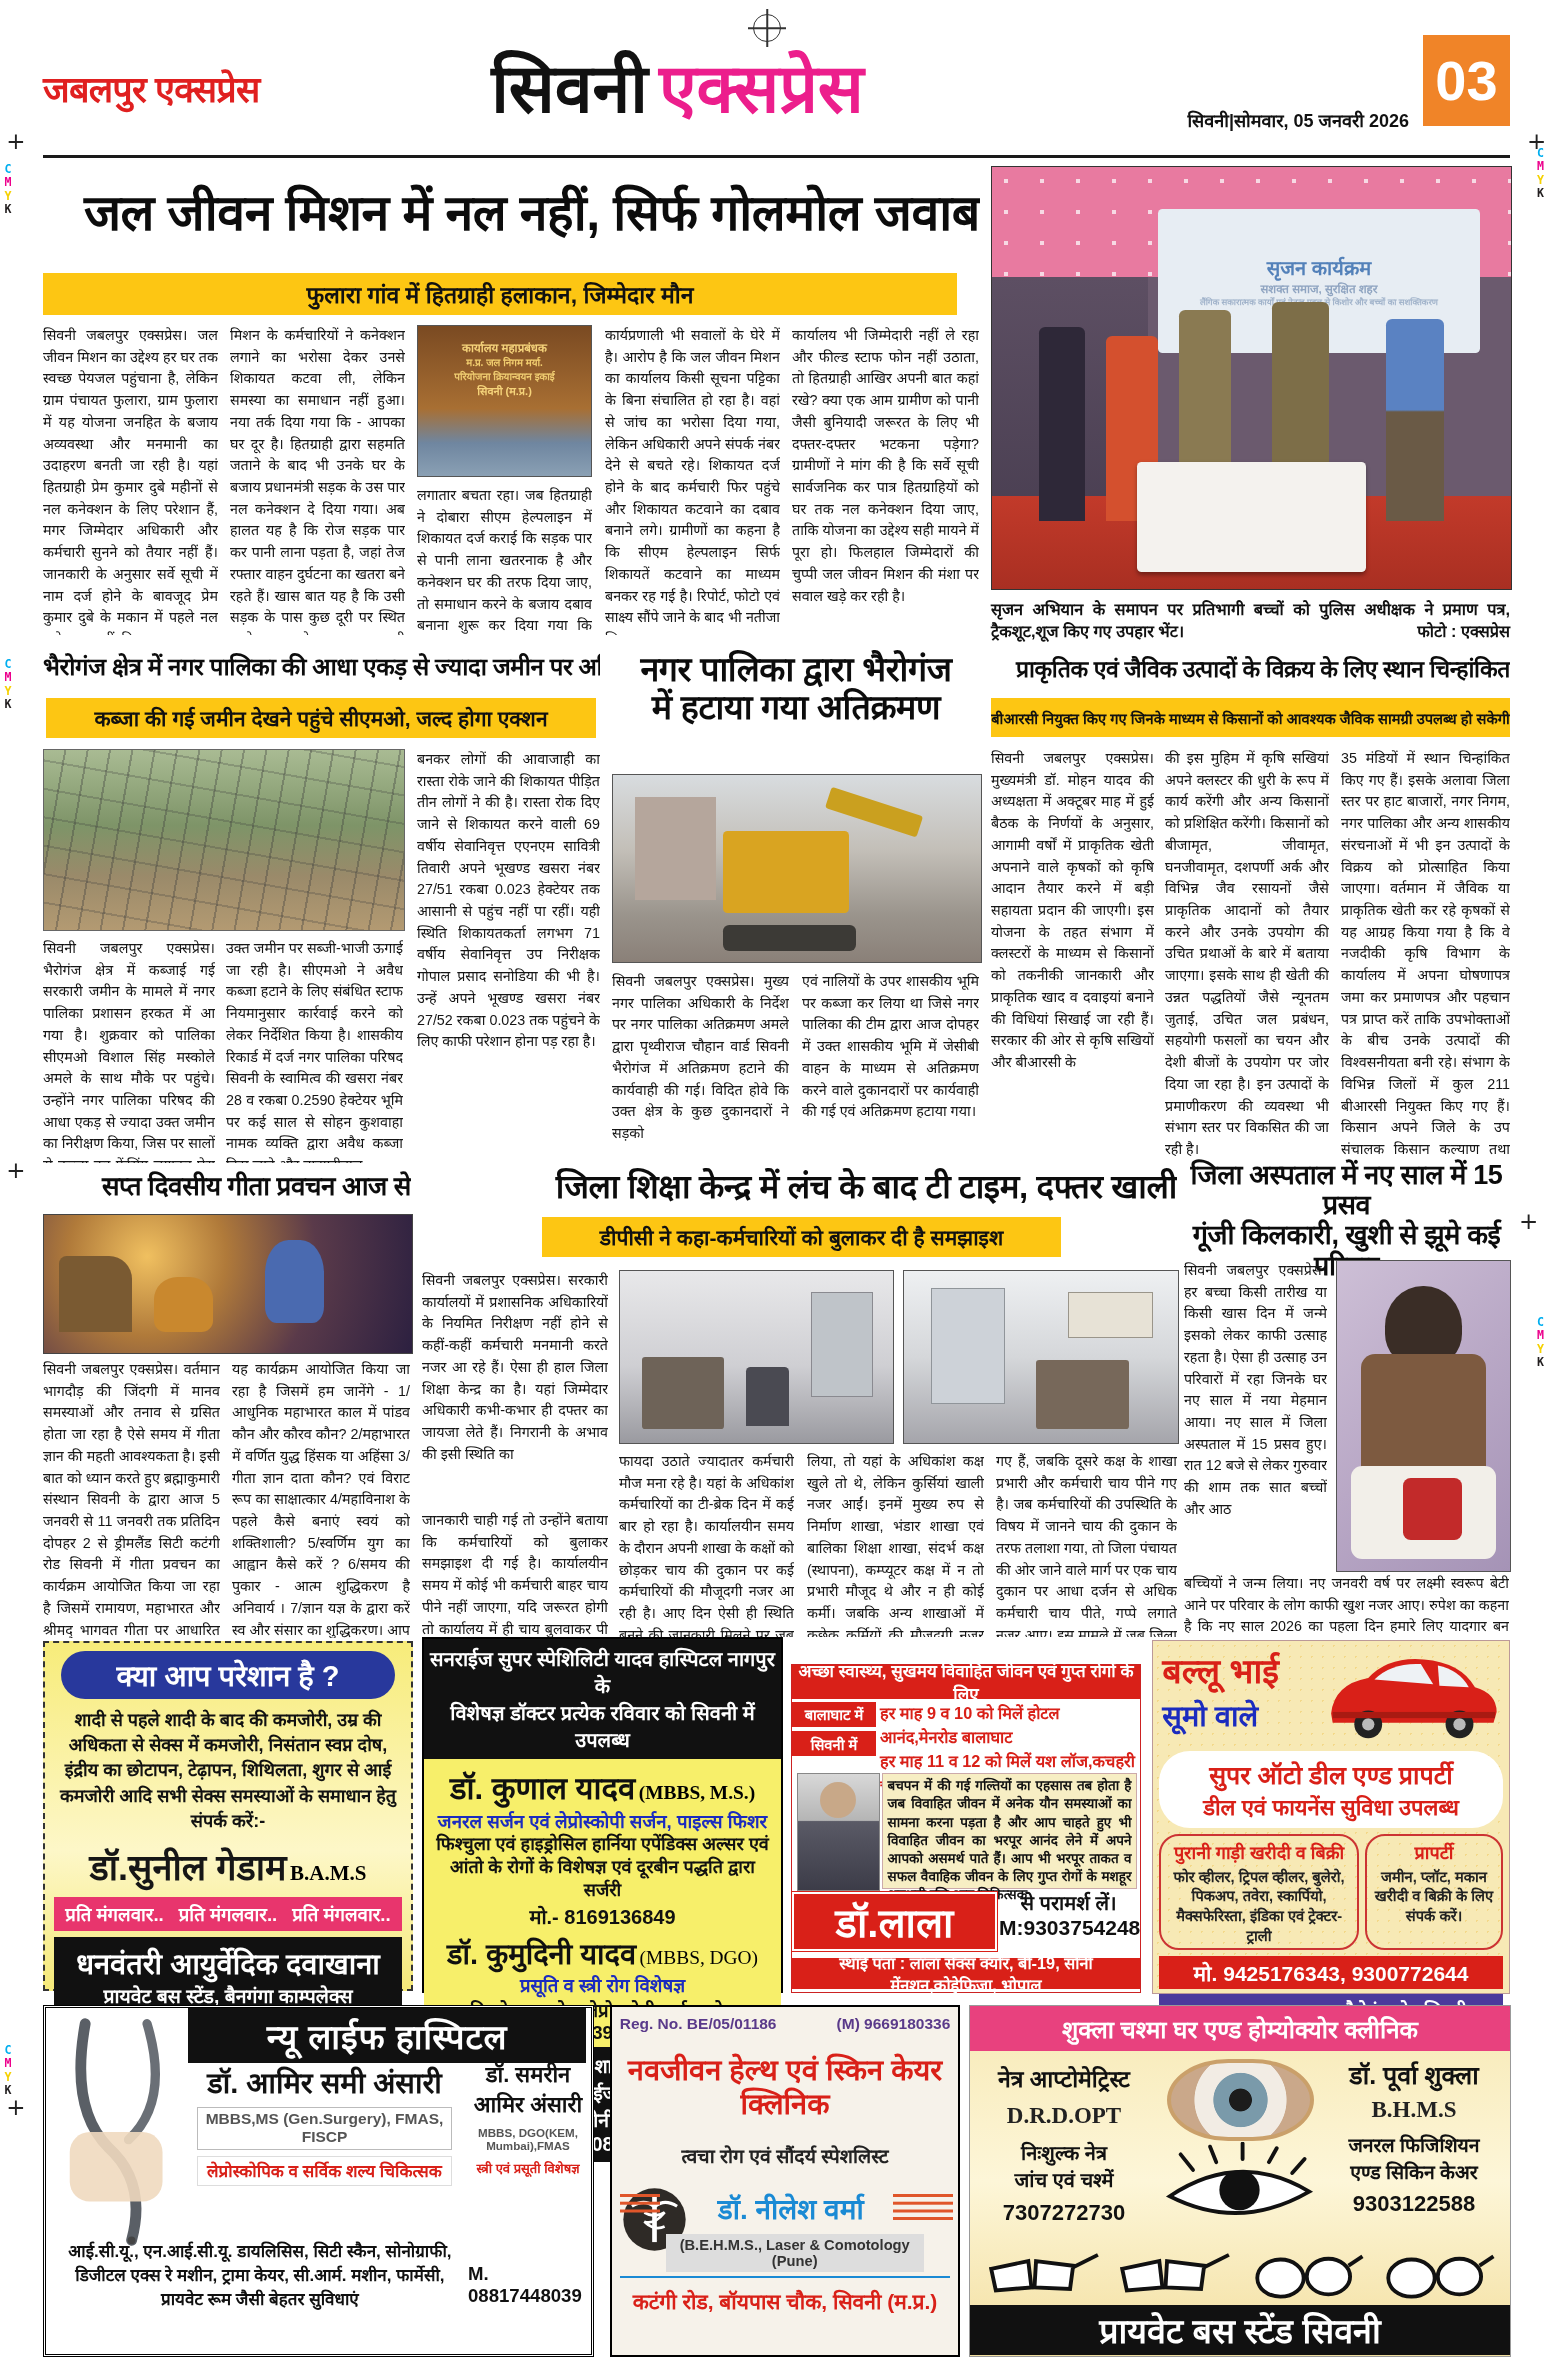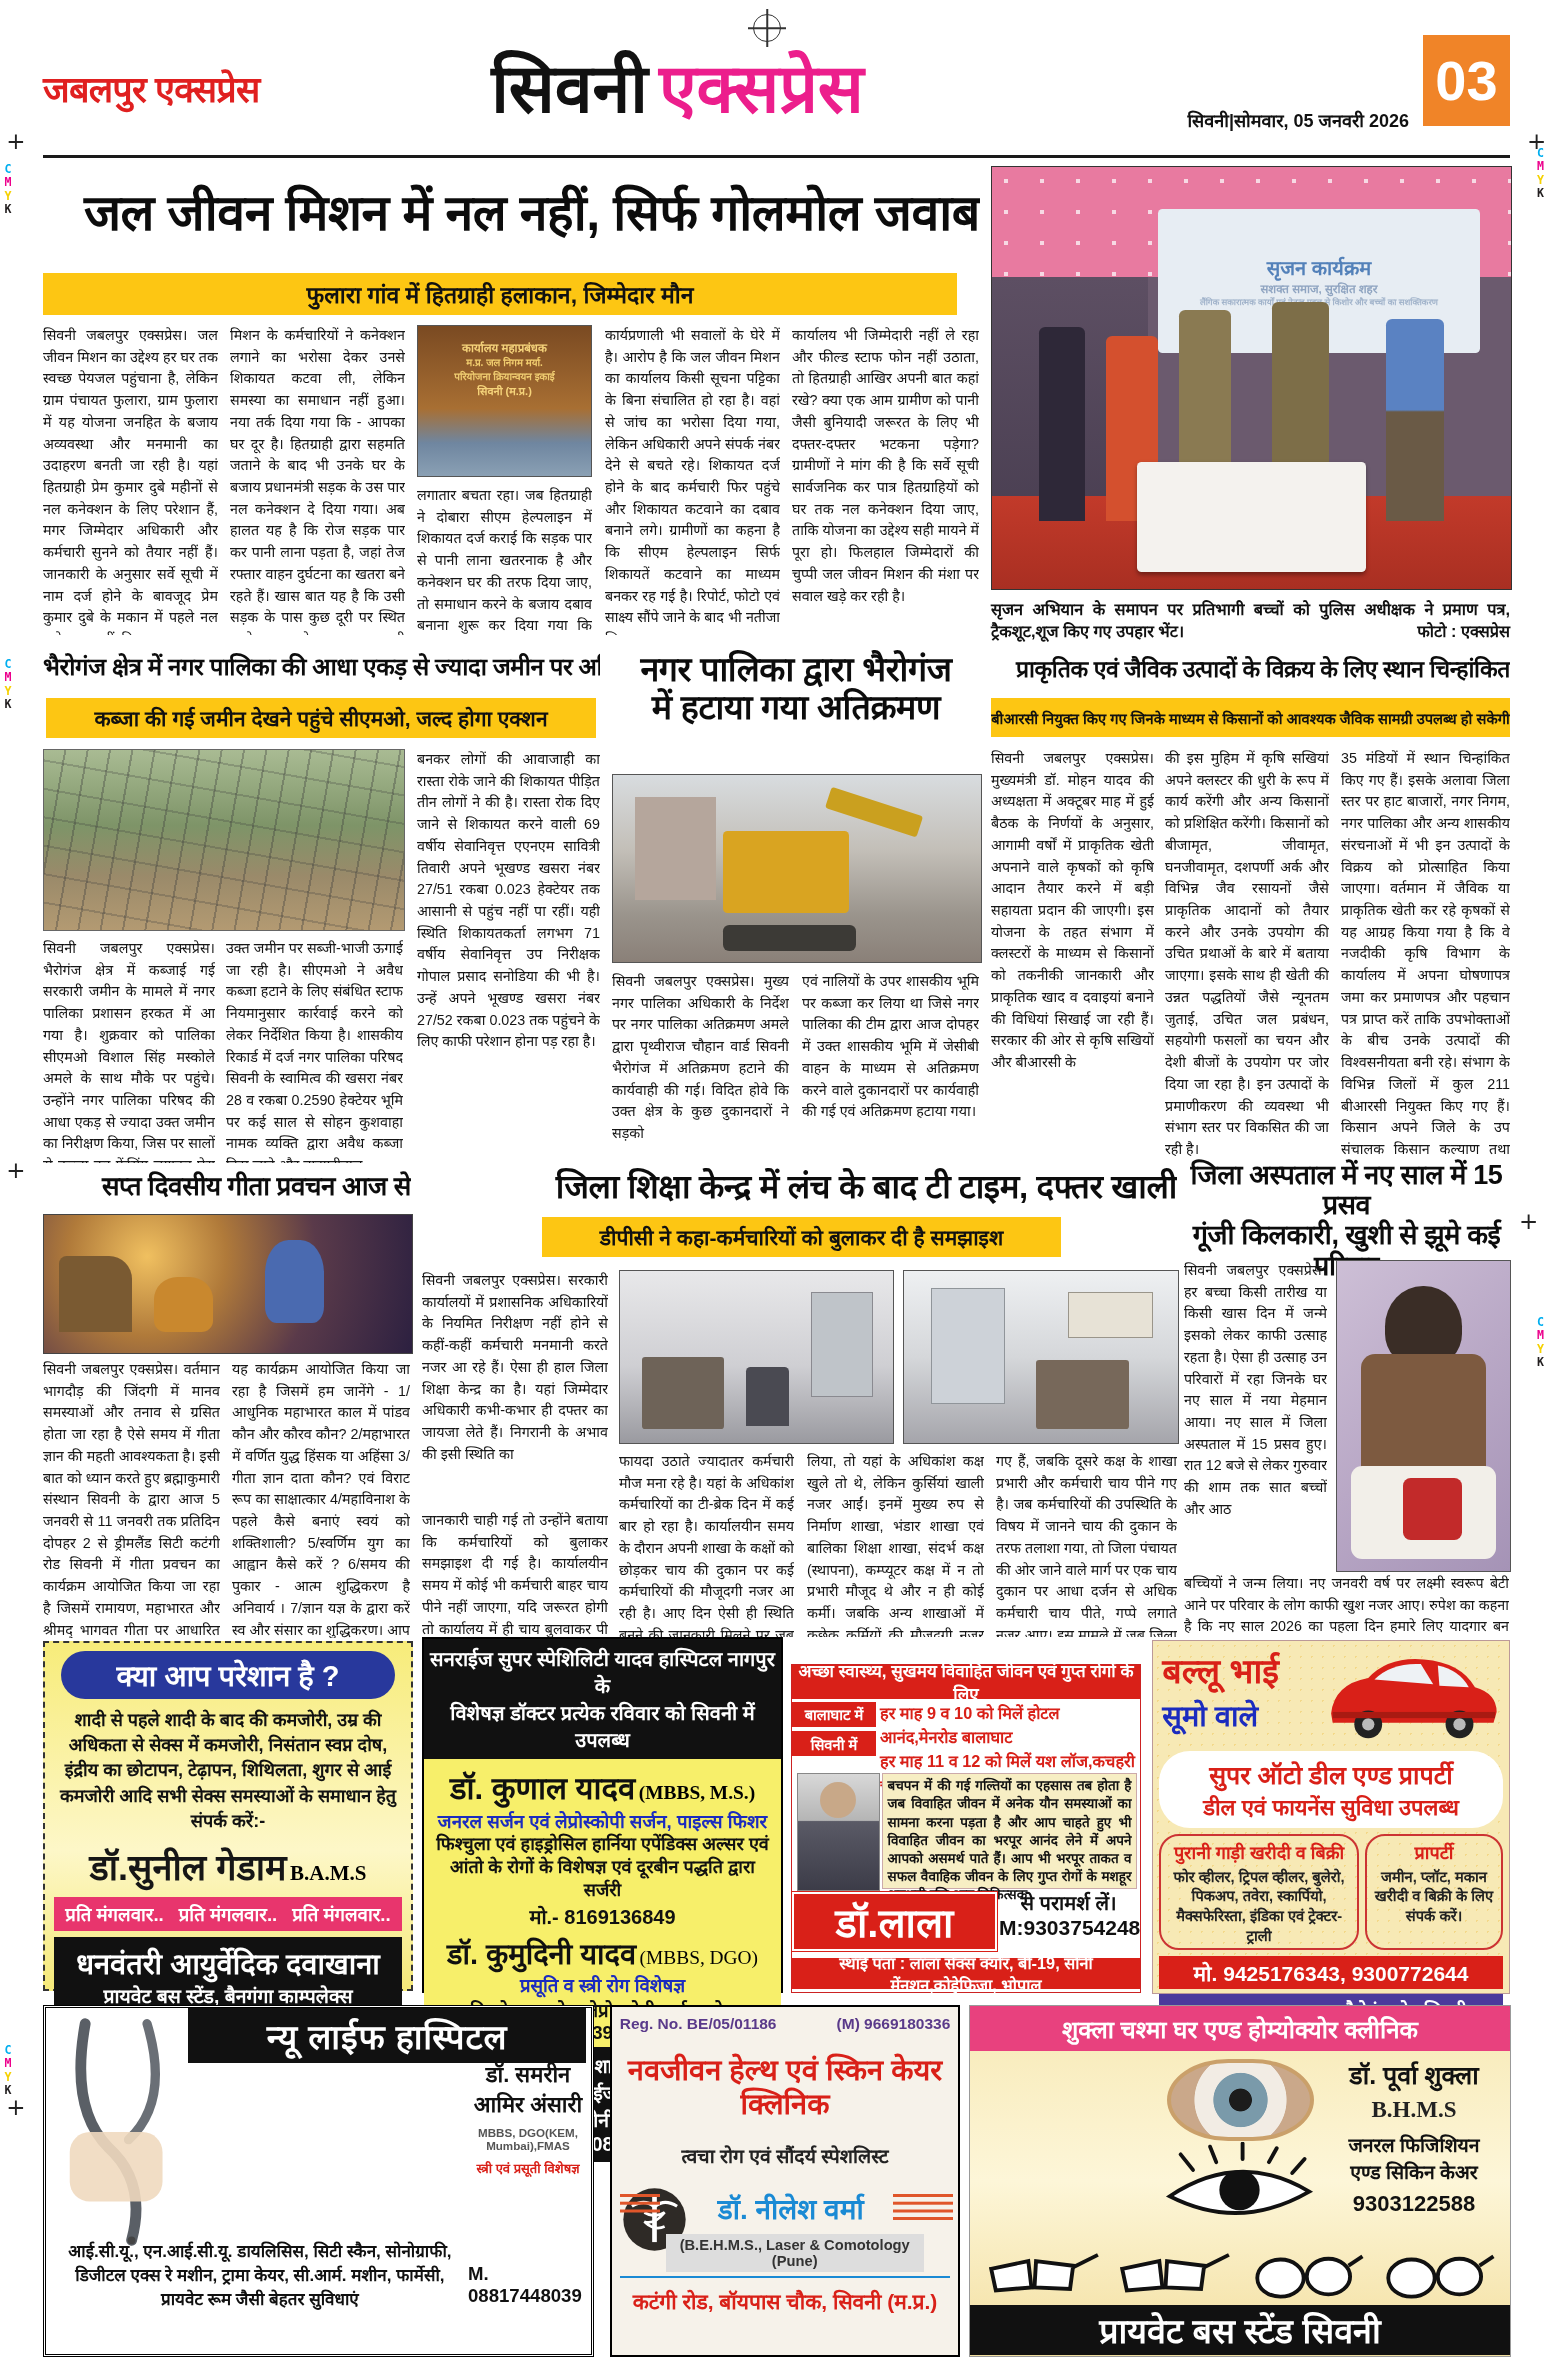--- a/index.html
+++ b/index.html
@@ -288,20 +288,25 @@
   <div class="abs adbox" style="left:43px;top:2005px;width:551px;height:352px;border:3.1px double #000;background:#fff;box-sizing:border-box;">
     <div class="blackband" style="width:72%;margin-left:26%;padding:4.6px 3.1px;">
       <span style="font-size:34px;letter-spacing:0.8px;">न्यू लाईफ हास्पिटल</span>
     </div>
     <svg style="position:absolute;left:7.7px;top:7.7px;" width="132" height="232" viewBox="0 0 170 300">
       <path d="M40 10 Q20 120 70 170 Q120 215 100 290" stroke="#5a5f66" stroke-width="14" fill="none" stroke-linecap="round"></path>
       <path d="M120 10 Q150 110 96 160" stroke="#6a6f76" stroke-width="12" fill="none" stroke-linecap="round"></path>
       <circle cx="100" cy="290" r="5" fill="#444"></circle>
       <rect x="20" y="150" width="120" height="90" rx="26" fill="#f0d9bf" opacity="0.9"></rect>
     </svg>
+    <div style="position:absolute;left:151px;top:54px;width:255px;text-align:center;">
+      <div style="font-size:29px;font-weight:800;color:#111;">डॉ. आमिर समी अंसारी</div>
+      <div style="font-size:15.5px;font-weight:700;color:#555;border:0.8px solid #bbb;margin-top:6.2px;padding:2.3px;">MBBS,MS (Gen.Surgery), FMAS, FISCP</div>
+      <div style="font-size:17px;font-weight:800;color:#d92018;margin-top:6.2px;border:0.8px solid #ddd;padding:2.3px;">लेप्रोस्कोपिक व सर्विक शल्य चिकित्सक</div>
+    </div>
     <div style="position:absolute;left:418px;top:50px;width:128px;text-align:center;">
       <div style="font-size:22px;font-weight:800;color:#111;">डॉ. समरीन</div>
       <div style="font-size:22px;font-weight:800;color:#111;">आमिर अंसारी</div>
       <div style="font-size:11.6px;font-weight:700;color:#555;margin-top:7.7px;">MBBS, DGO(KEM, Mumbai),FMAS</div>
       <div style="font-size:13px;font-weight:800;color:#d92018;margin-top:7.7px;">स्त्री एवं प्रसूती विशेषज्ञ</div>
     </div>
     <div style="position:absolute;left:12.4px;top:232px;width:403px;font-size:17px;font-weight:800;color:#111;text-align:center;line-height:1.4;">आई.सी.यू., एन.आई.सी.यू. डायलिसिस, सिटी स्कैन, सोनोग्राफी, डिजीटल एक्स रे मशीन, ट्रामा केयर, सी.आर्म. मशीन, फार्मेसी, प्रायवेट रूम जैसी बेहतर सुविधाएं</div>
     <div style="position:absolute;left:422px;top:255px;width:124px;font-size:18.6px;font-weight:800;color:#111;">M. 08817448039</div>
   </div>
 
@@ -326,20 +331,27 @@
     </div>
     <div style="border-top:2.3px solid #1a8ad4;margin-top:4.6px;"></div>
     <div style="text-align:center;font-size:21px;font-weight:800;color:#d92018;margin-top:9.3px;">कटंगी रोड, बॉयपास चौक, सिवनी (म.प्र.)</div>
   </div>
 
   <div class="abs adbox" style="left:969px;top:2005px;width:542px;height:352px;background:linear-gradient(180deg,#f7e9b5 0%,#fdf6d8 50%,#f3dfa0 100%);border:1.5px solid #999;box-sizing:border-box;">
     <div style="height:45px;background:#e8417e;display:flex;align-items:center;justify-content:center;">
       <span style="font-size:24px;font-weight:800;color:#fff;white-space:nowrap;">शुक्ला चश्मा घर एण्ड होम्योक्योर क्लीनिक</span>
     </div>
     <div style="position:relative;height:194px;">
+      <div style="position:absolute;left:11px;top:11px;width:166px;text-align:center;">
+        <div style="font-size:23px;font-weight:800;color:#111;">नेत्र आप्टोमेट्रिस्ट</div>
+        <div style="font-size:23px;font-weight:800;color:#222;font-family:'Liberation Serif',serif;margin-top:9.3px;">D.R.D.OPT</div>
+        <div style="font-size:20px;font-weight:800;color:#111;margin-top:9.3px;">निःशुल्क नेत्र</div>
+        <div style="font-size:20px;font-weight:800;color:#111;">जांच एवं चश्में</div>
+        <div style="font-size:22px;font-weight:800;color:#111;margin-top:7.7px;">7307272730</div>
+      </div>
       <div class="eye-ell" style="position:absolute;left:197px;top:7.7px;width:139px;height:74px;border:4.6px solid #caa06a;"></div>
       <svg style="position:absolute;left:192px;top:91px;" width="155" height="93" viewBox="0 0 200 120">
         <path d="M10 70 Q100 10 190 64 Q100 116 10 70 Z" fill="#fff" stroke="#111" stroke-width="5"></path>
         <circle cx="100" cy="62" r="26" fill="#111"></circle>
         <g stroke="#111" stroke-width="5" stroke-linecap="round">
           <path d="M40 36 L24 16"></path>
             <path d="M70 26 L62 6"></path>
             <path d="M104 22 L104 2"></path>
             <path d="M138 26 L148 8"></path>
             <path d="M168 40 L184 22"></path>

